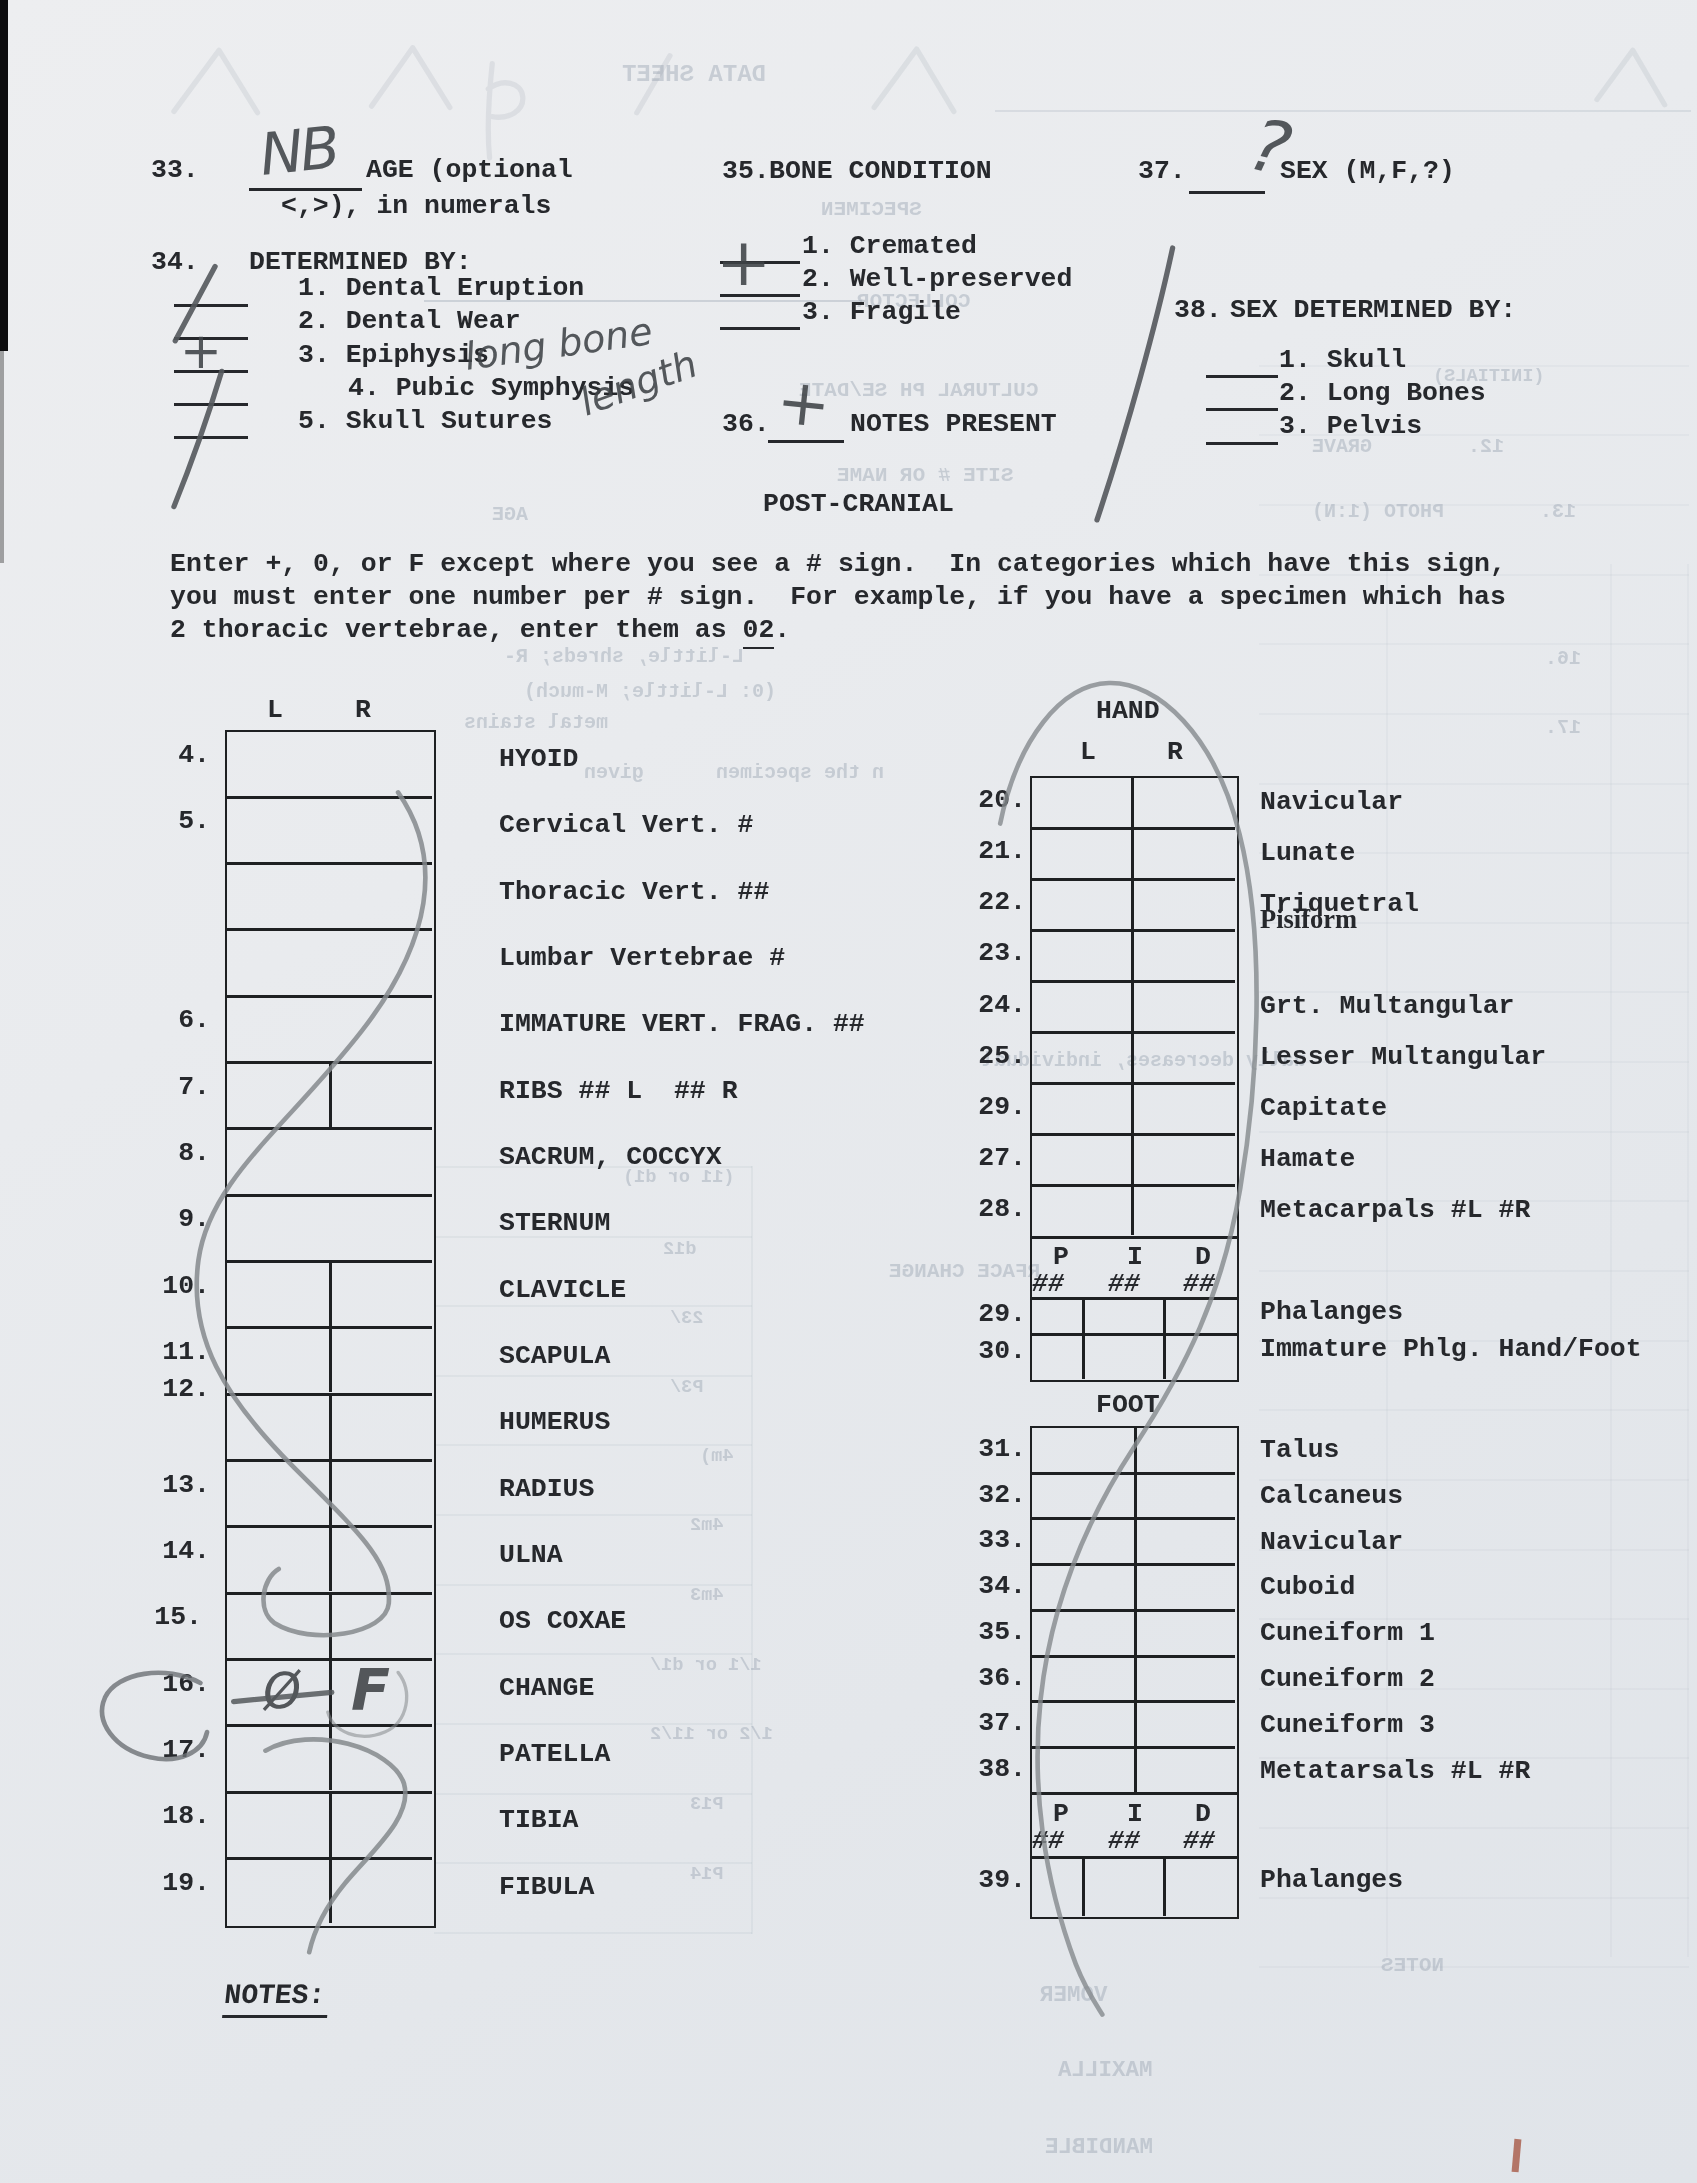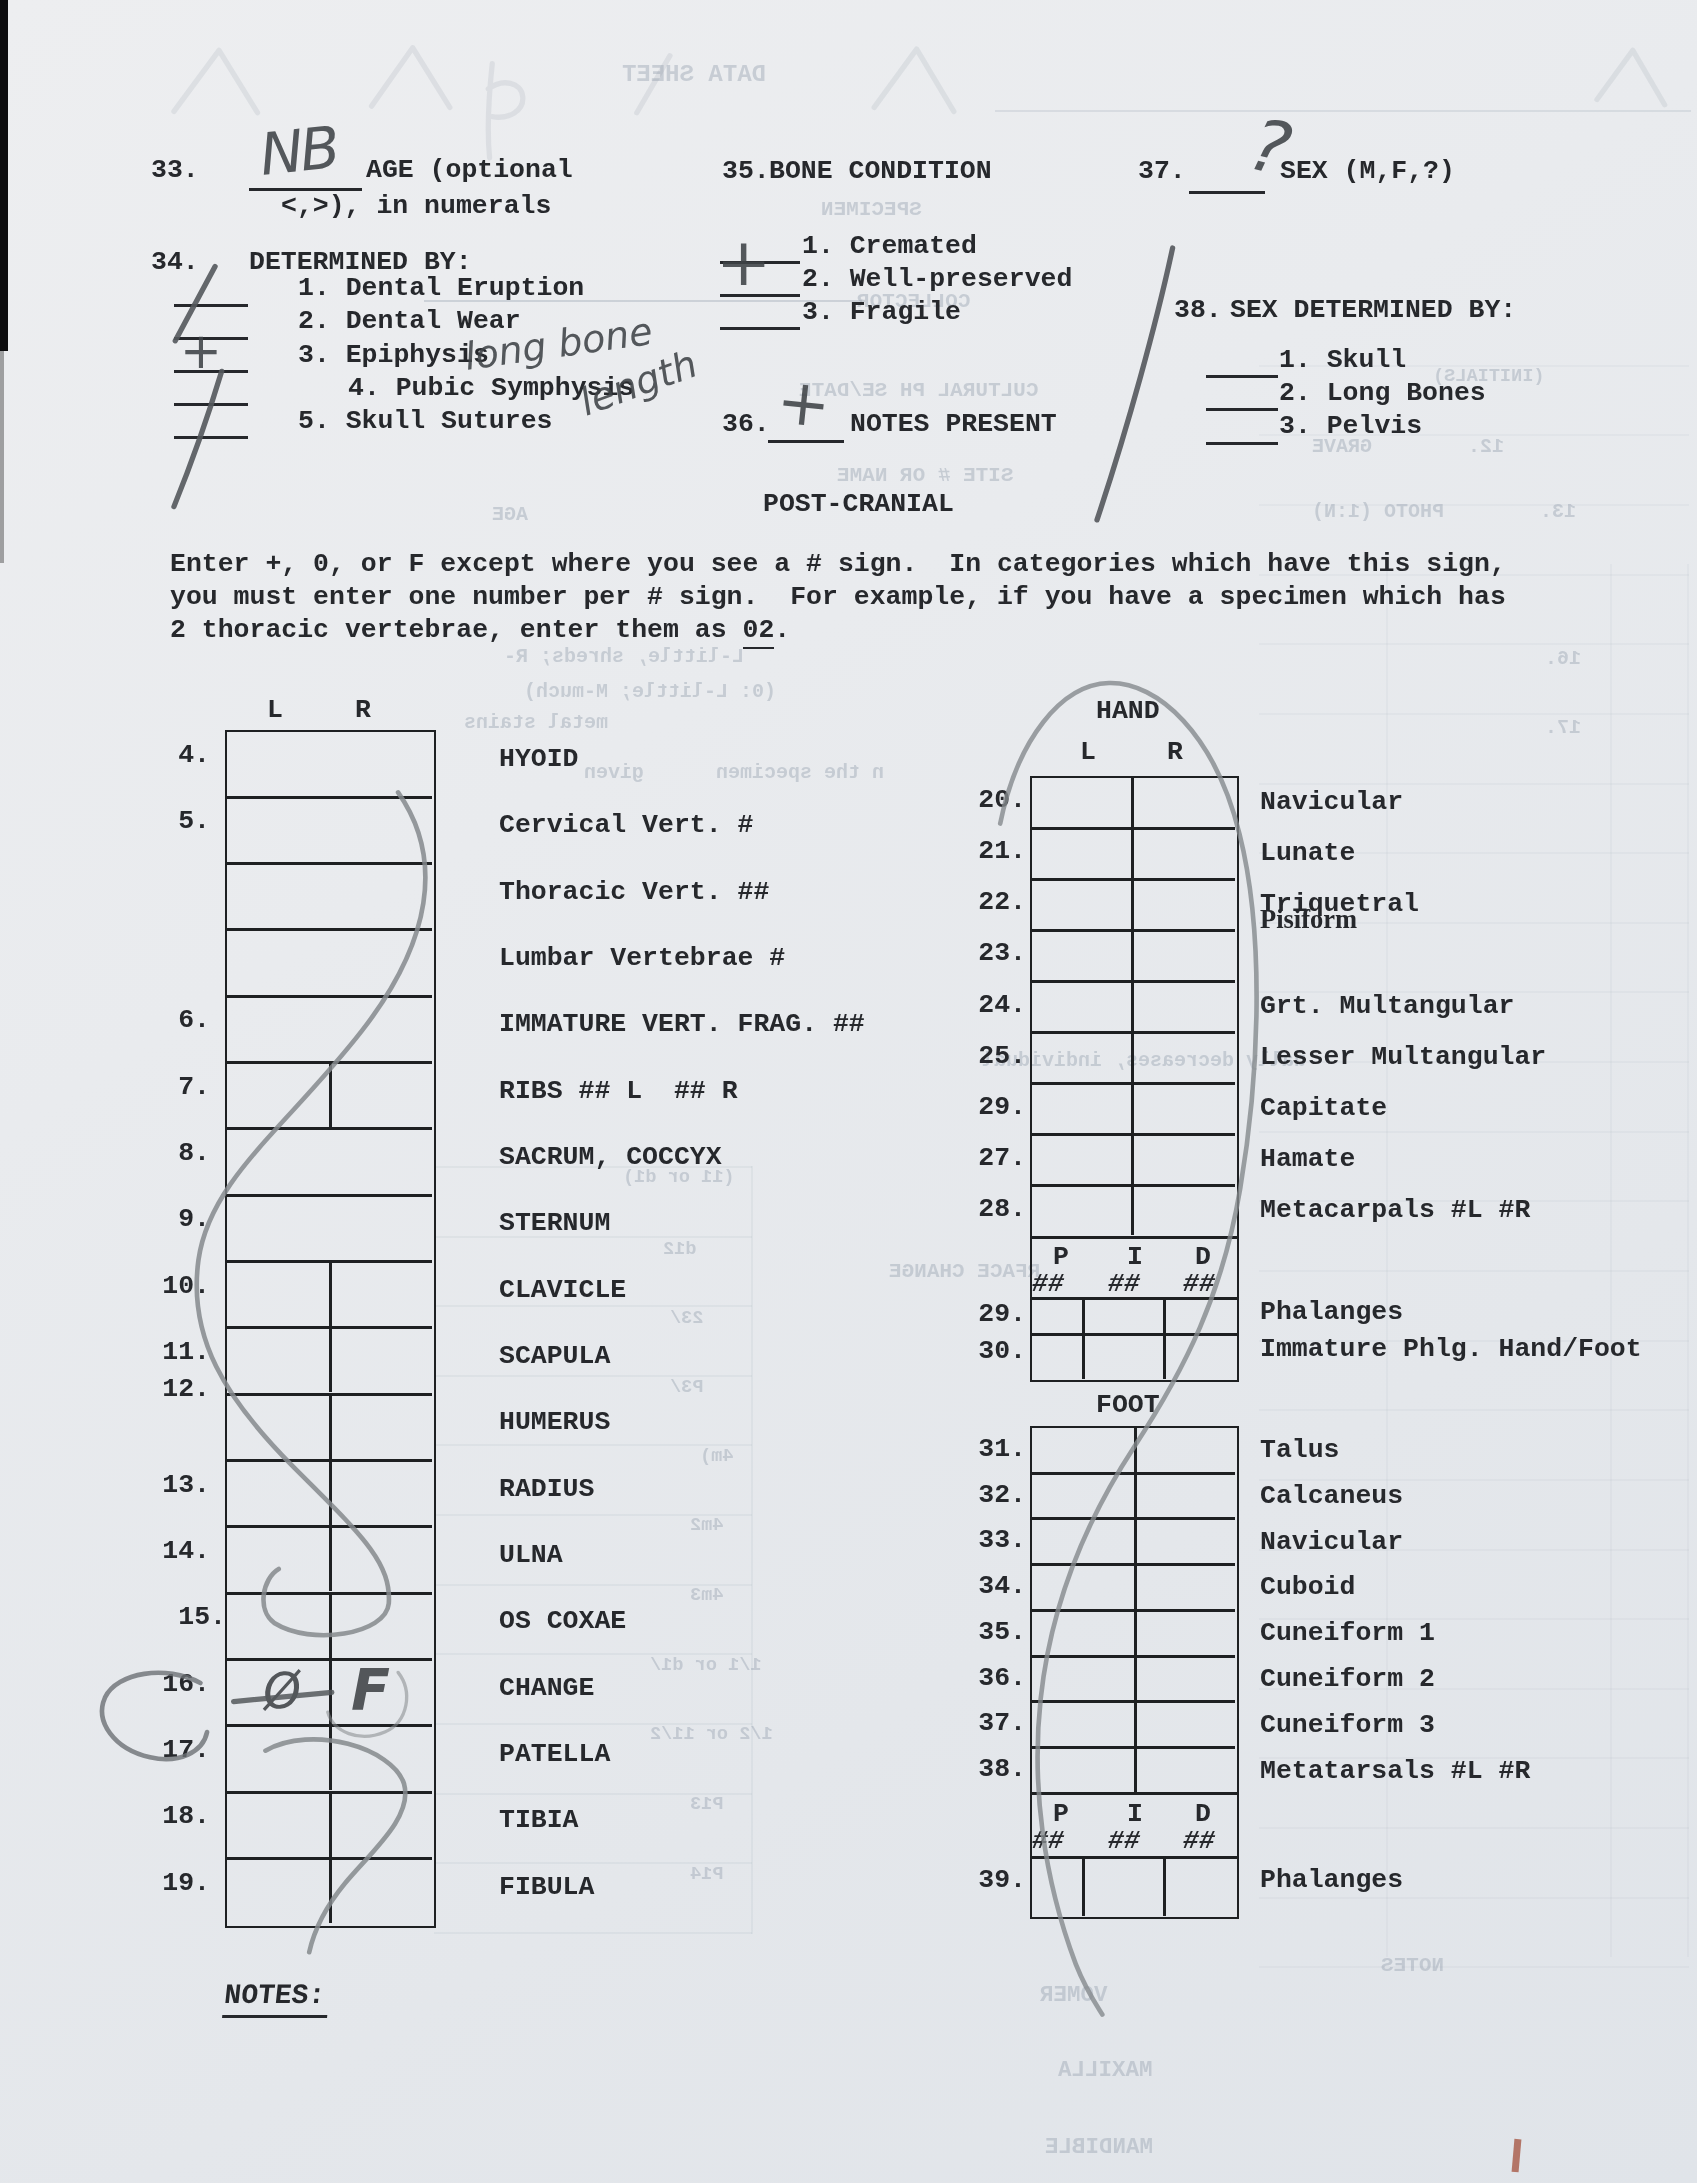--- a/index.html
+++ b/index.html
@@ -199,21 +199,21 @@
     <div class="tlh" style="left: 225px; top: 1459px; width: 207px; height: 3.3px;"></div>
     <div class="tlv" style="left: 329px; top: 1459px; width: 3.3px; height: 66px;"></div>
     <div class="typed num" style="left: 136px; top: 1470px;">13.</div>
     <div class="typed" style="left: 499px; top: 1474px;">RADIUS</div>
     <div class="tlh" style="left: 225px; top: 1525px; width: 207px; height: 3.3px;"></div>
     <div class="tlv" style="left: 329px; top: 1525px; width: 3.3px; height: 66px;"></div>
     <div class="typed num" style="left: 136px; top: 1536px;">14.</div>
     <div class="typed" style="left: 499px; top: 1540px;">ULNA</div>
     <div class="tlh" style="left: 225px; top: 1592px; width: 207px; height: 3.3px;"></div>
     <div class="tlv" style="left: 329px; top: 1592px; width: 3.3px; height: 66px;"></div>
-    <div class="typed num" style="left: 152px; top: 1602px;">15.</div>
+    <div class="typed num" style="left: 128px; top: 1602px;">15.</div>
     <div class="typed" style="left: 499px; top: 1606px;">OS COXAE</div>
     <div class="tlh" style="left: 225px; top: 1658px; width: 207px; height: 3.3px;"></div>
     <div class="tlv" style="left: 329px; top: 1658px; width: 3.3px; height: 66px;"></div>
     <div class="typed num" style="left: 136px; top: 1669px;">16.</div>
     <div class="typed" style="left: 499px; top: 1673px;">CHANGE</div>
     <div class="tlh" style="left: 225px; top: 1724px; width: 207px; height: 3.3px;"></div>
     <div class="tlv" style="left: 329px; top: 1724px; width: 3.3px; height: 66px;"></div>
     <div class="typed num" style="left: 136px; top: 1735px;">17.</div>
     <div class="typed" style="left: 499px; top: 1739px;">PATELLA</div>
     <div class="tlh" style="left: 225px; top: 1791px; width: 207px; height: 3.3px;"></div>

